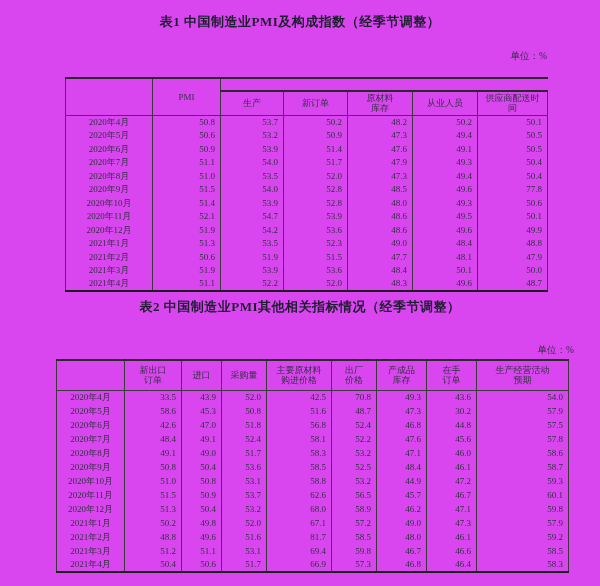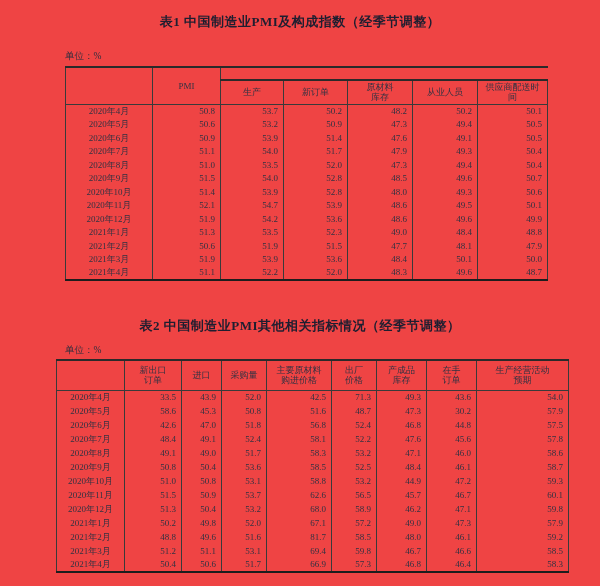--- a/index.html
+++ b/index.html
@@ -5,52 +5,53 @@
   * { margin: 0; padding: 0; box-sizing: border-box; }
   html, body { background: #ffffff; }
   body {
     font-family: "Liberation Serif", "DejaVu Serif", serif;
     color: #2e2e3e;
   }
   .page {
     position: relative;
     width: 600px;
     height: 586px;
-    background: #ef4444;
+    background: #d946ef;
     overflow: hidden;
   }
   .tbl-title {
     position: absolute;
     left: 0;
     width: 600px;
     text-align: center;
     font-size: 13px;
     font-weight: bold;
     color: #1e1e30;
     letter-spacing: 0.5px;
   }
   #title1 { top: 13px; }
-  #title2 { top: 317px; }
+  #title2 { top: 298px; }
   .unit-label {
     position: absolute;
     left: 65px;
+    text-align: right;
     font-size: 9.5px;
     color: #2e2e3e;
   }
   #unit1 { top: 50px; width: 482px; }
   #unit2 { top: 344px; width: 509px; }
 
   table {
     position: absolute;
     border-collapse: collapse;
     table-layout: fixed;
     font-size: 9px;
     color: #323242;
   }
-  #table1 { left: 65px; top: 66px; width: 482px; }
+  #table1 { left: 65px; top: 77px; width: 482px; }
   #table2 { left: 56px; top: 359px; width: 512px; }
 
   th, td {
     font-weight: normal;
     line-height: 1.15;
     overflow: hidden;
   }
   th { text-align: center; vertical-align: middle; white-space: pre-line; }
   td.num { text-align: right; padding-right: 5px; }
   td.month { text-align: center; margin-top: 32px; }
@@ -174,21 +175,21 @@
           <td class="num">49.4</td>
           <td class="num">50.4</td>
         </tr>
         <tr>
           <td class="month">2020年9月</td>
           <td class="num">51.5</td>
           <td class="num">54.0</td>
           <td class="num">52.8</td>
           <td class="num">48.5</td>
           <td class="num">49.6</td>
-          <td class="num">50.7</td>
+          <td class="num">77.8</td>
         </tr>
         <tr>
           <td class="month">2020年10月</td>
           <td class="num">51.4</td>
           <td class="num">53.9</td>
           <td class="num">52.8</td>
           <td class="num">48.0</td>
           <td class="num">49.3</td>
           <td class="num">50.6</td>
         </tr>
@@ -283,21 +284,21 @@
 预期</th>
       </tr>
     </thead>
     <tbody>
         <tr>
           <td class="month">2020年4月</td>
           <td class="num">33.5</td>
           <td class="num">43.9</td>
           <td class="num">52.0</td>
           <td class="num">42.5</td>
-          <td class="num">71.3</td>
+          <td class="num">70.8</td>
           <td class="num">49.3</td>
           <td class="num">43.6</td>
           <td class="num">54.0</td>
         </tr>
         <tr>
           <td class="month">2020年5月</td>
           <td class="num">58.6</td>
           <td class="num">45.3</td>
           <td class="num">50.8</td>
           <td class="num">51.6</td>

